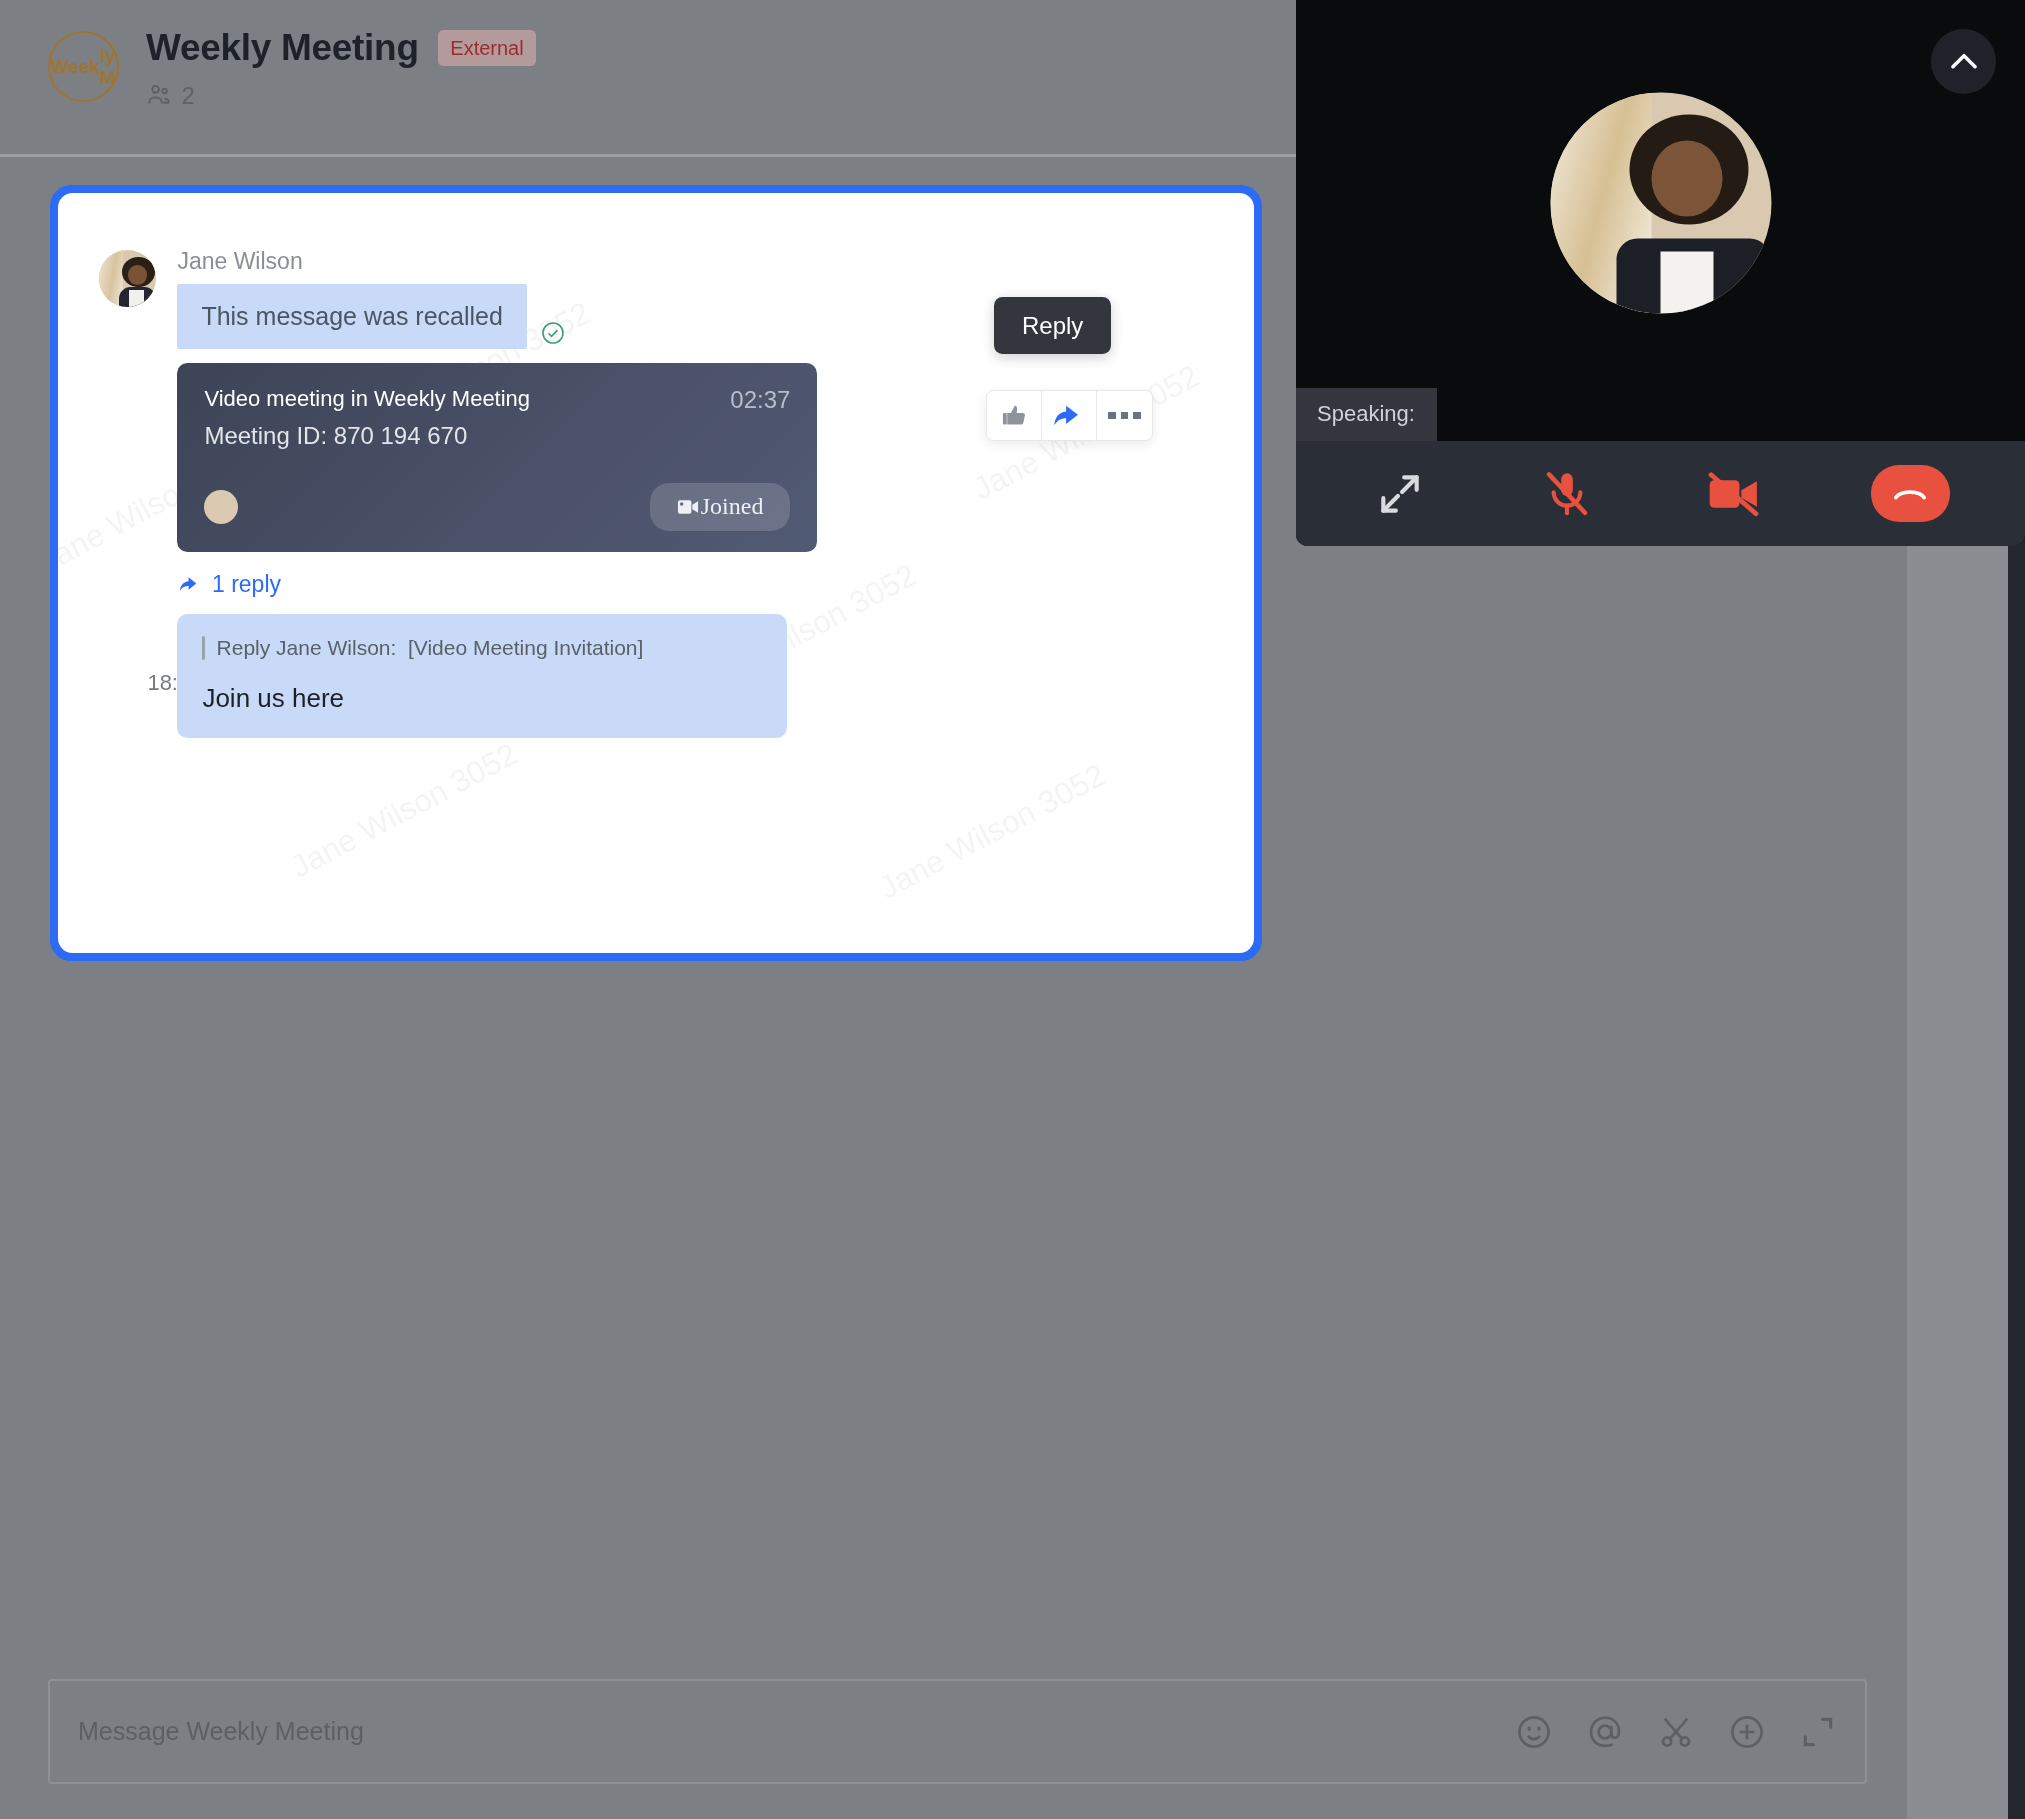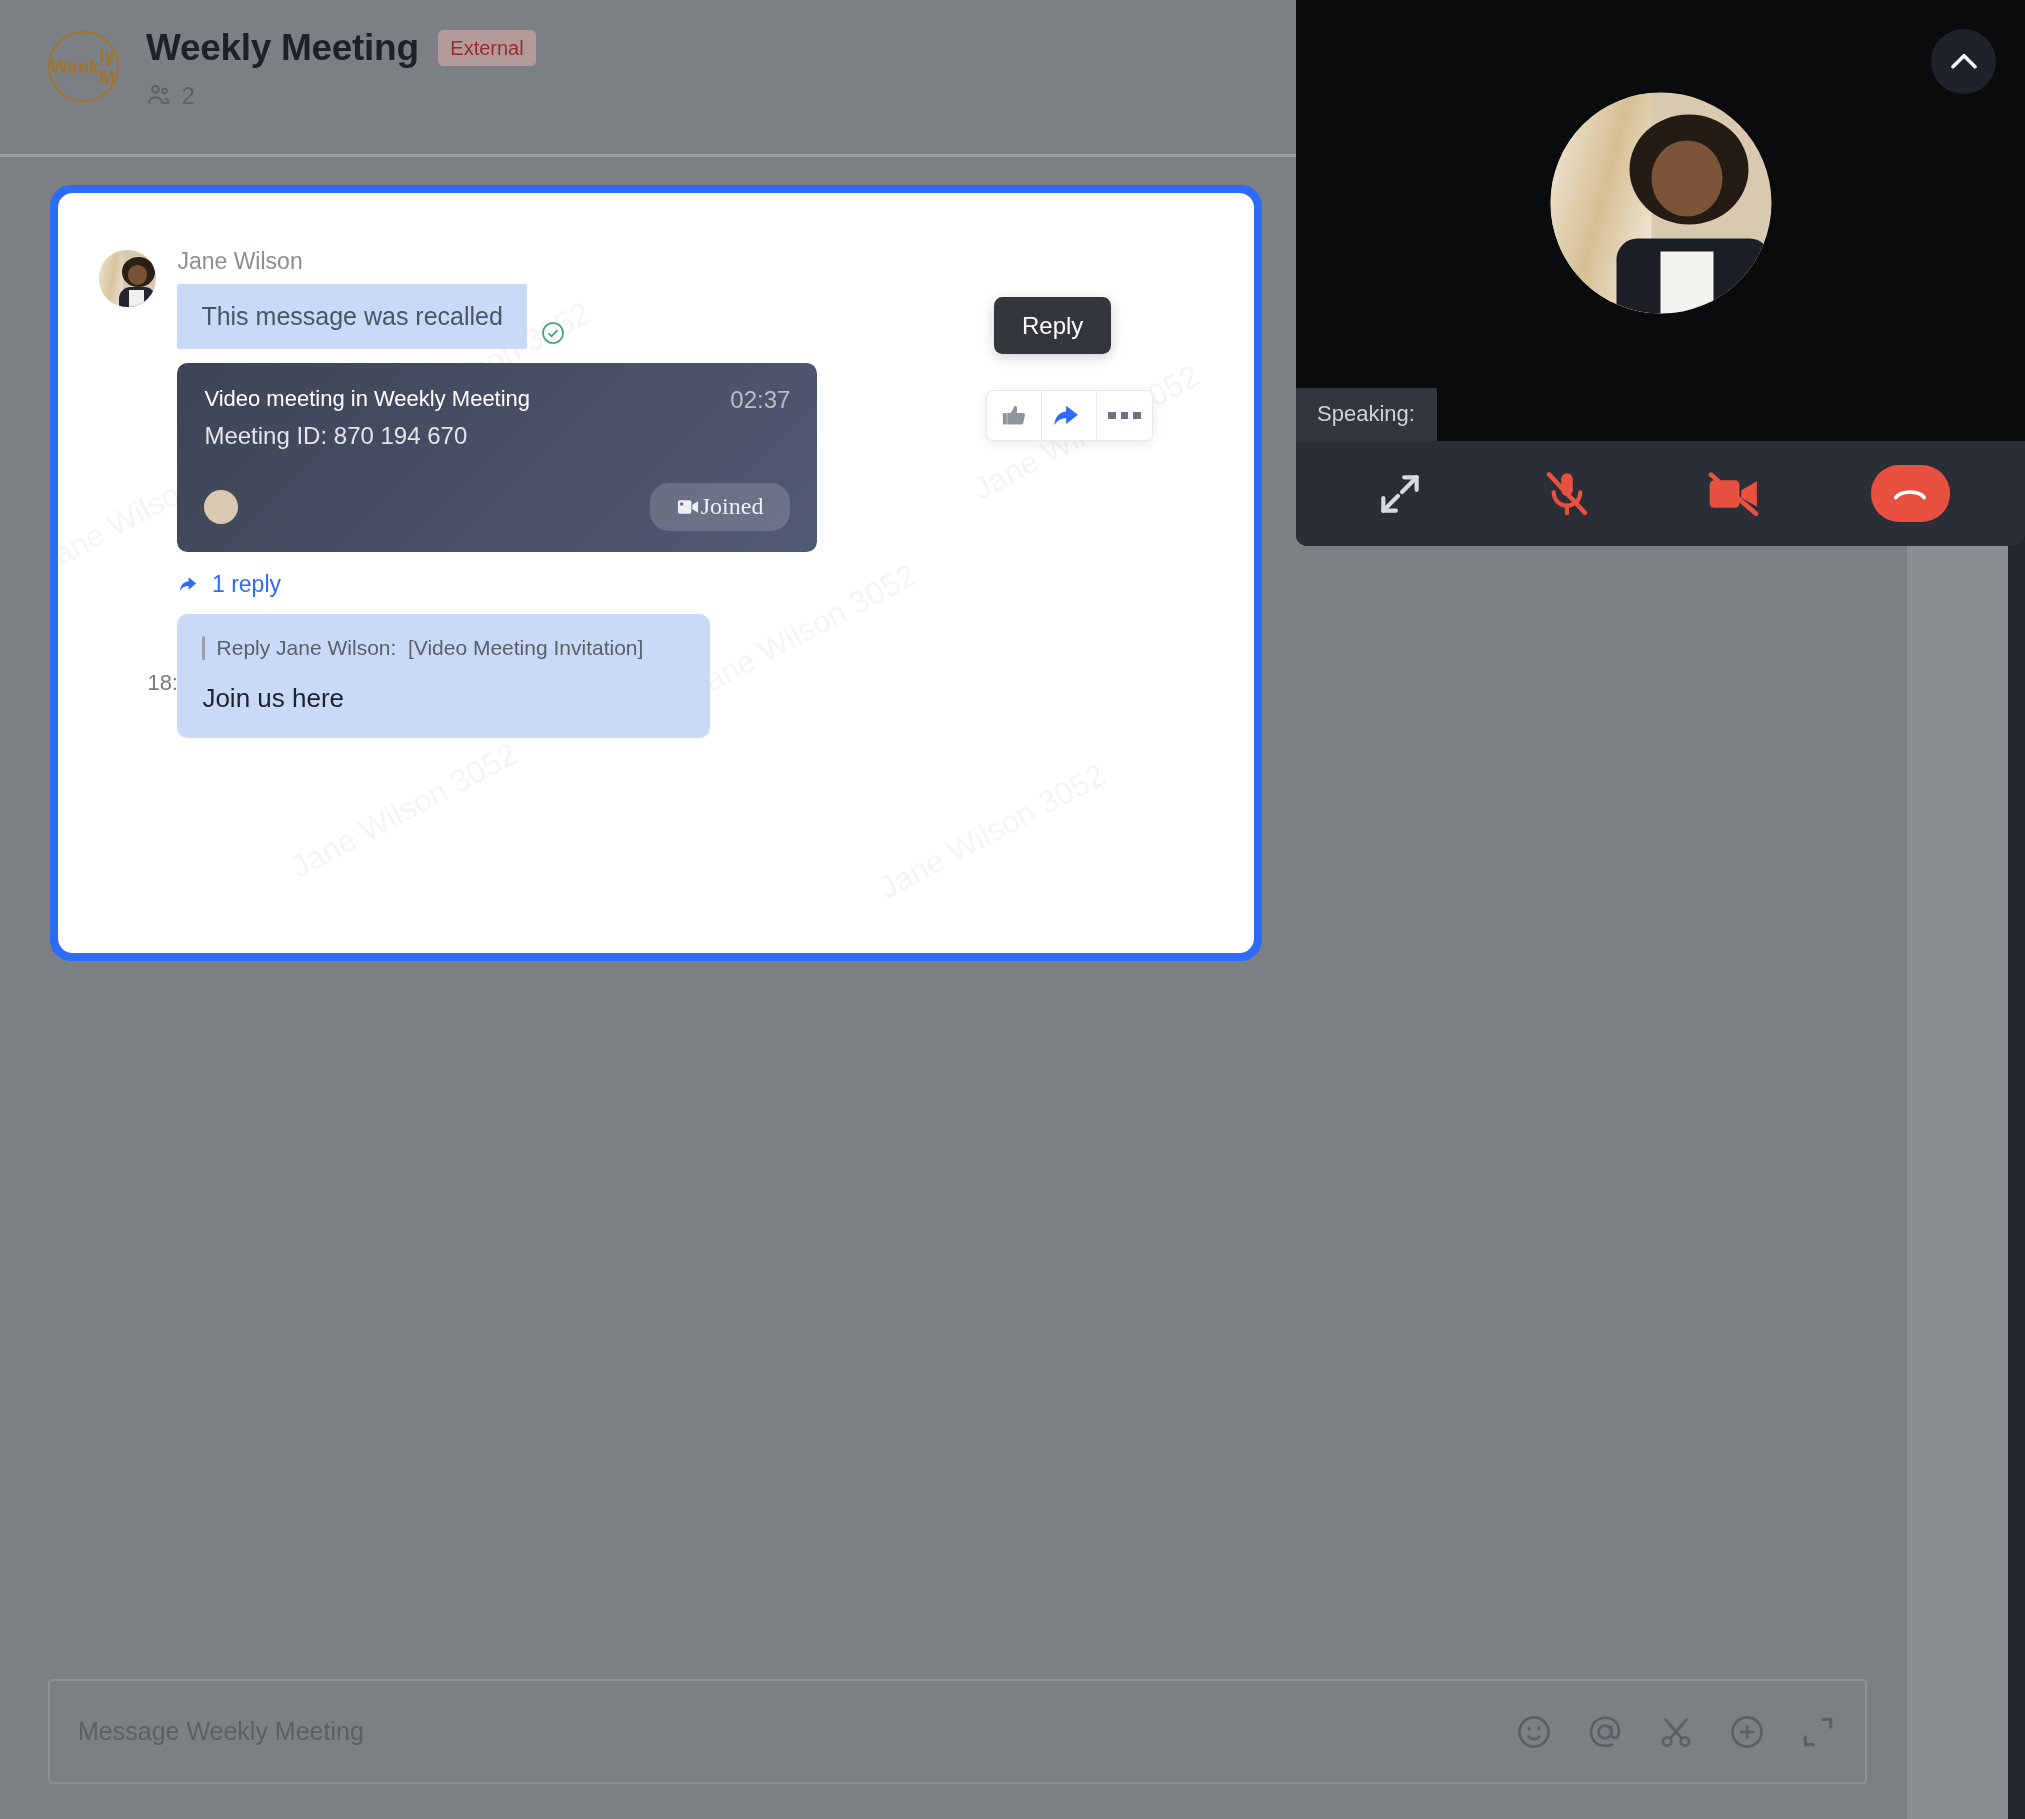--- a/index.html
+++ b/index.html
@@ -184,21 +184,21 @@
 
   .reply-count {
     display: flex; align-items: center; gap: 9.5px;
     margin-top: 19px; margin-left: 2.1px;
   }
   .reply-arrow { width: 23px; height: 20px; display:block; }
   .reply-count-label { font-size: 23px; color: #2b6bf5; }
 
   .reply-bubble {
     margin-top: 15.8px;
-    width: 533px;
+    width: 610px;
     background: #c9daf8;
     border-radius: 10.5px;
     padding: 22px 25px 24px 25px;
   }
   .quoted {
     display: flex; gap: 11.6px; font-size: 21px; color: #5a6068;
   }
   .quote-bar { width: 2.6px; background: #9aa2ad; flex: 0 0 auto; border-radius: 1.6px; }
   .reply-text { font-size: 26px; color: #1d2129; margin-top: 23px; }
 

